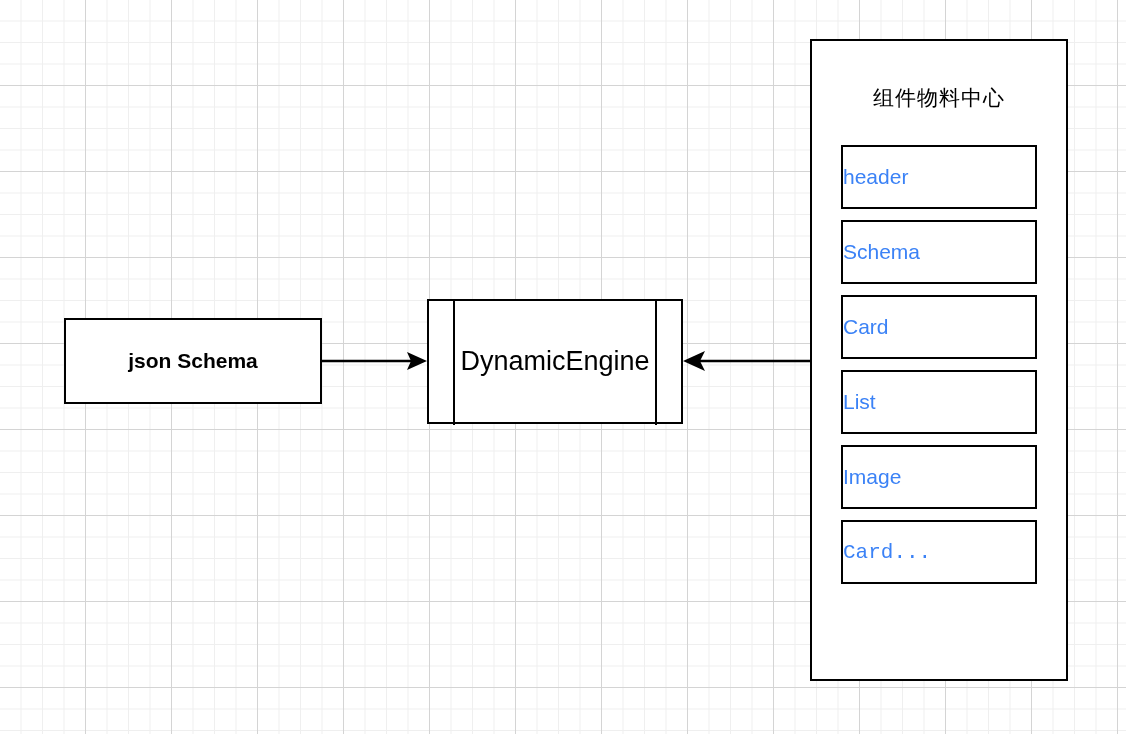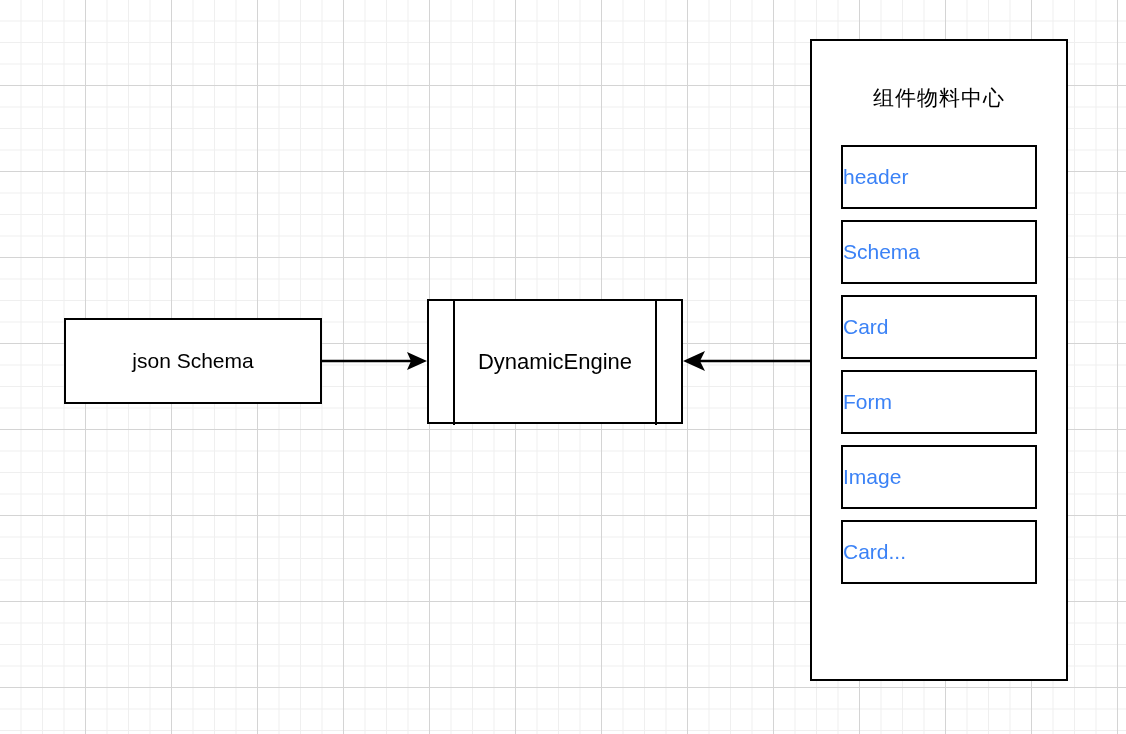--- a/index.html
+++ b/index.html
@@ -43,29 +43,30 @@
     color: #000000;
   }
 
   
   #node-json-schema {
     left: 64px;
     top: 318px;
     width: 258px;
     height: 86px;
     font-size: 21px;
+    font-weight: bold;
   }
 
   
   #node-dynamic-engine {
     left: 427px;
     top: 299px;
     width: 256px;
     height: 125px;
-    font-size: 22px;
+    font-size: 27px;
   }
   #node-dynamic-engine .sidebar-line {
     position: absolute;
     top: -2.5px;
     bottom: -2.5px;
     width: 0;
     border-left: 2.5px solid #000000;
   }
   #node-dynamic-engine .sidebar-line.left  { left: 24px; }
   #node-dynamic-engine .sidebar-line.right { right: 24px; }
@@ -103,21 +104,21 @@
     height: 64px;
     margin-bottom: 11px;
     background: #ffffff;
     border: 2.5px solid #000000;
     display: flex;
     align-items: center;
     justify-content: flex-start;
     font-size: 21px;
     color: #3b82f6;
   }
-  .panel-item:last-child { margin-bottom: 0; }
+  .panel-item:last-child { margin-bottom: 0; font-family: Liberation Mono, monospace; }
 
   
   .connector { position: absolute; overflow: visible; }
   #edge-schema-to-engine { left: 320px; top: 340px; }
   #edge-center-to-engine { left: 680px; top: 340px; }
 </style>
 </head>
 <body>
 
 <div id="canvas">
@@ -149,21 +150,21 @@
       <div class="panel-item">
         <span>header</span>
       </div>
       <div class="panel-item">
         <span>Schema</span>
       </div>
       <div class="panel-item">
         <span>Card</span>
       </div>
       <div class="panel-item">
-        <span>Form</span>
+        <span>List</span>
       </div>
       <div class="panel-item">
         <span>Image</span>
       </div>
       <div class="panel-item">
         <span>Card...</span>
       </div>
     </div>
   </div>
 

